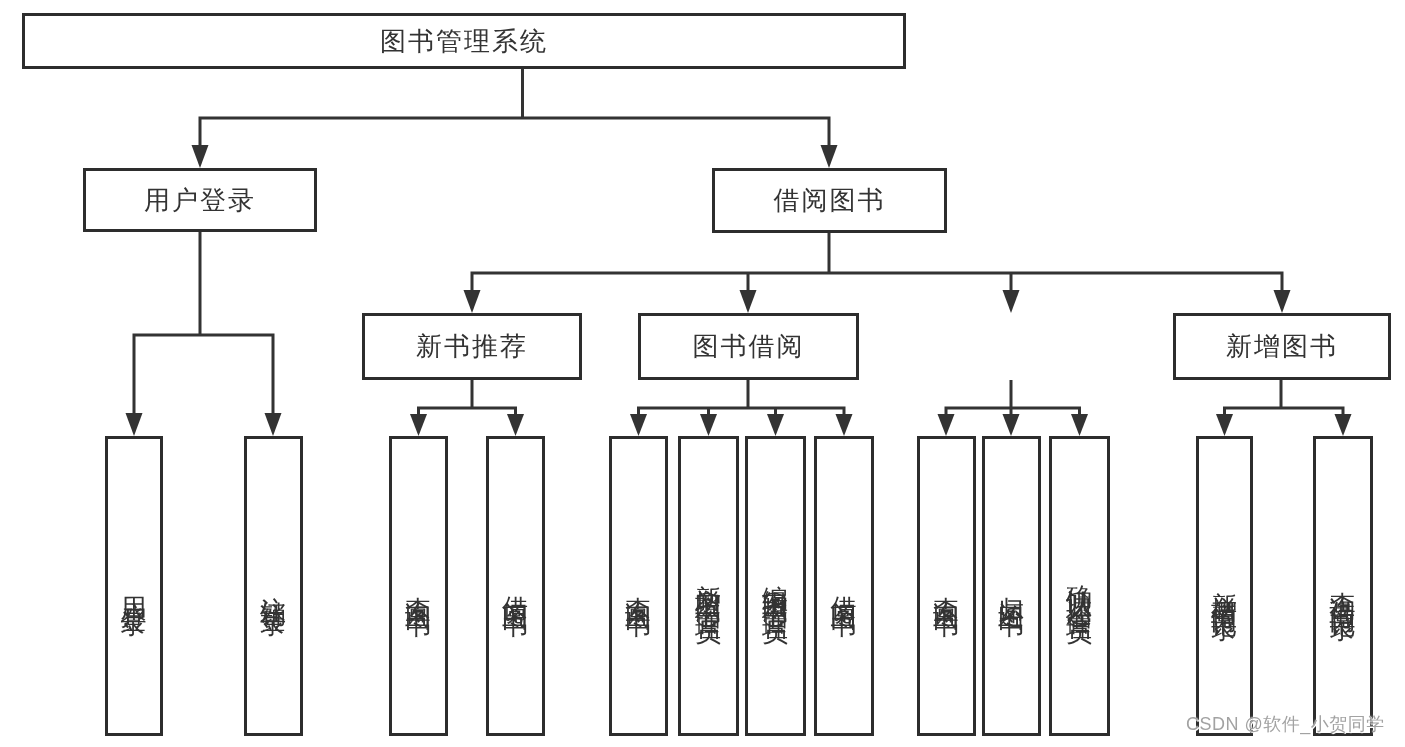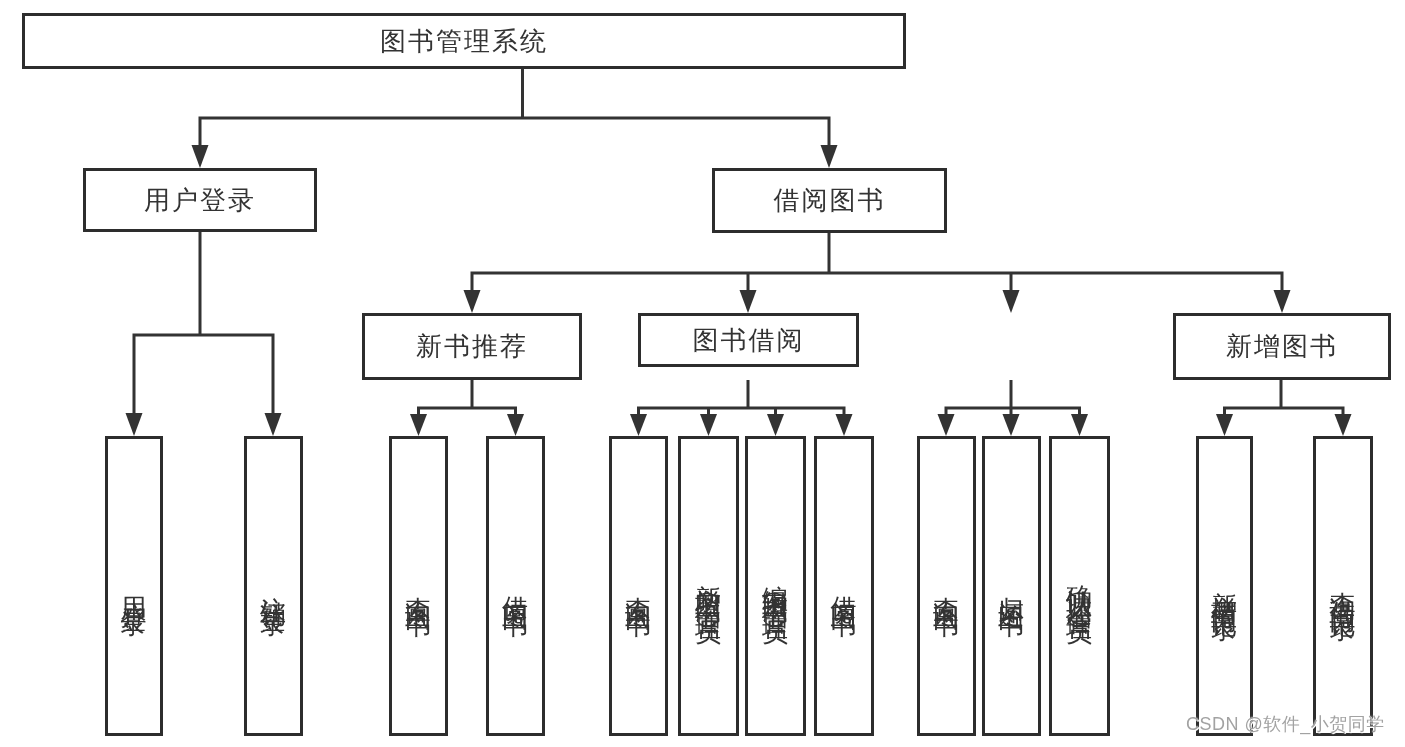--- a/index.html
+++ b/index.html
@@ -146,21 +146,21 @@
   <div class="hbox" style="left:83px; top:168px; width:234px; height:64px;">
     <span class="label">用户登录</span>
   </div>
   <div class="hbox" style="left:712px; top:168px; width:235px; height:65px;">
     <span class="label">借阅图书</span>
   </div>
 
   <div class="hbox" style="left:362px; top:313px; width:220px; height:67px;align-items:center;">
     <span class="label">新书推荐</span>
   </div>
-  <div class="hbox" style="left:638px; top:313px; width:221px; height:54px;">
+  <div class="hbox" style="left:638px; top:313px; width:221px; height:67px;">
     <span class="label">图书借阅</span>
   </div>
   <div class="hbox" style="left:1173px; top:313px; width:218px; height:67px;">
     <span class="label">新增图书</span>
   </div>
 
   <div class="vbox" style="left:105px; width:58px;">
     <span class="vlabel">用户登录</span>
   </div>
   <div class="vbox" style="left:244px; width:59px;">

